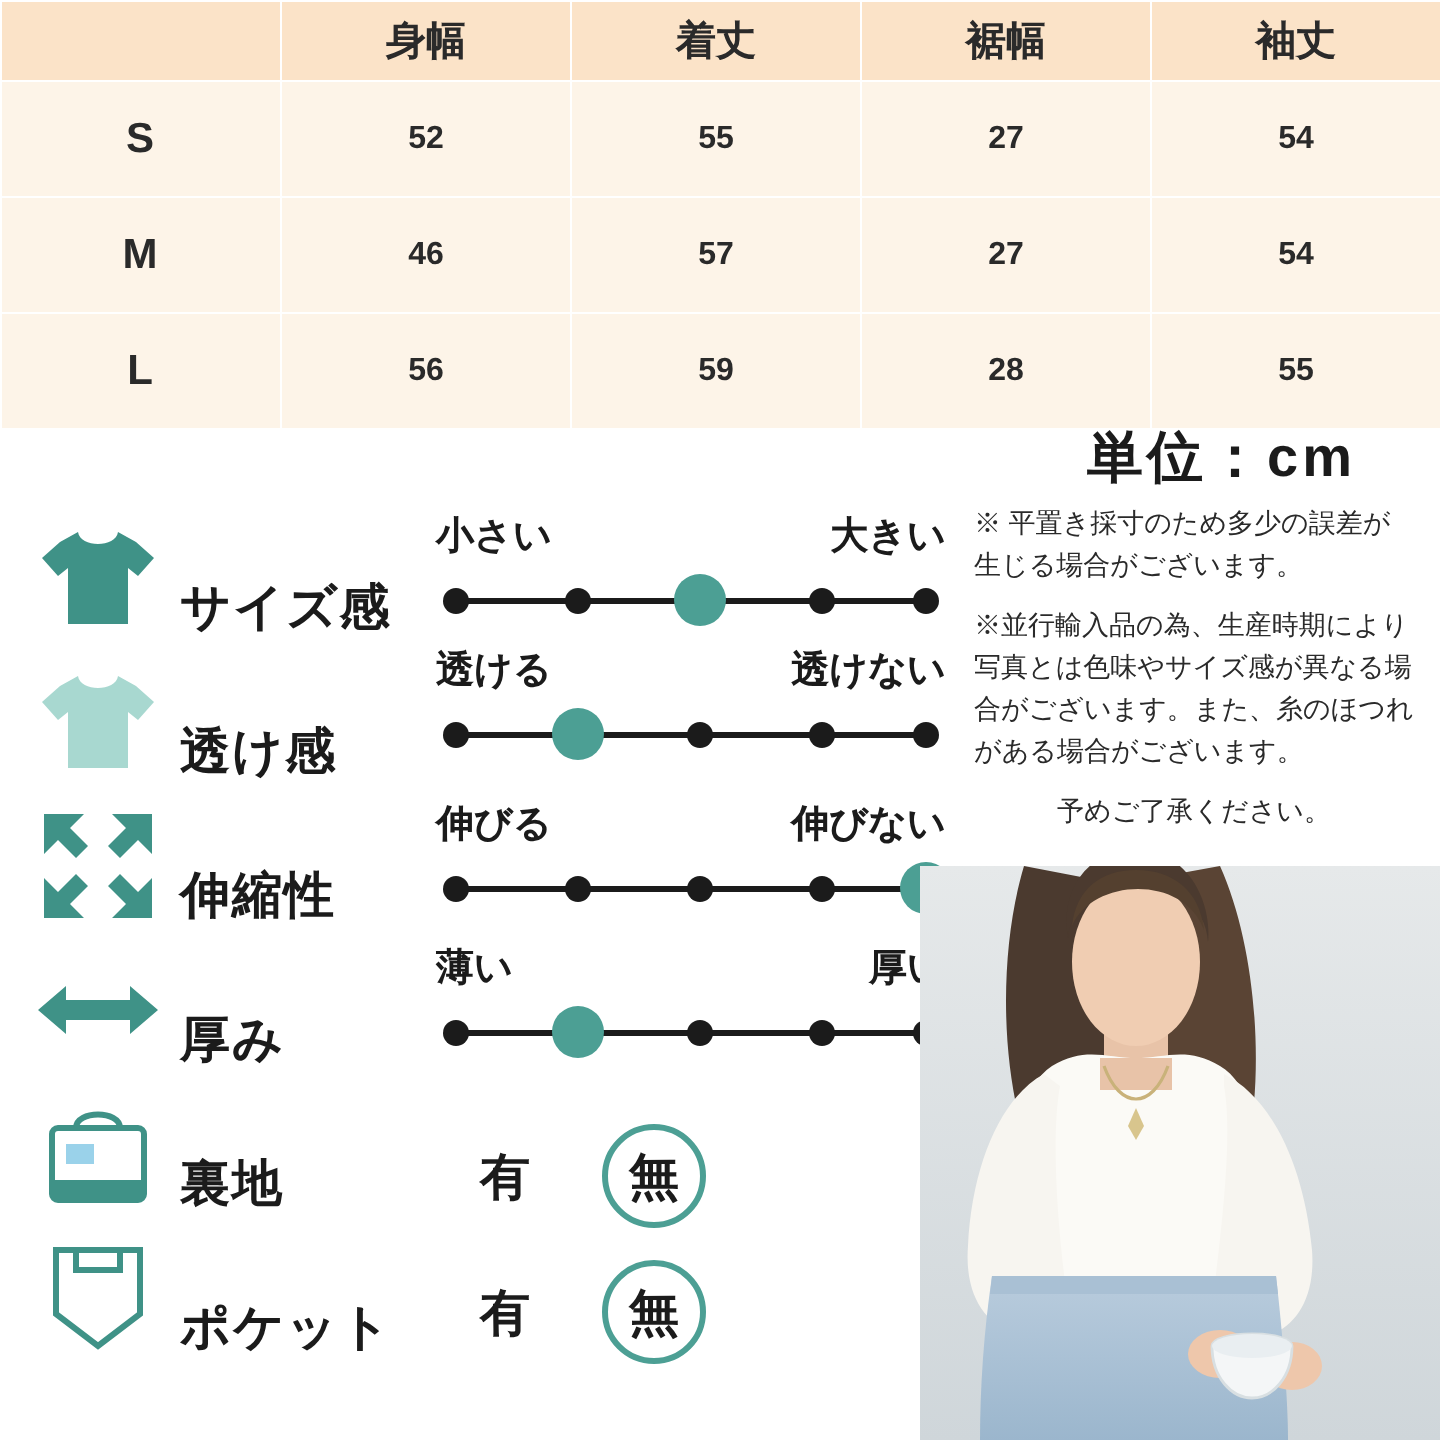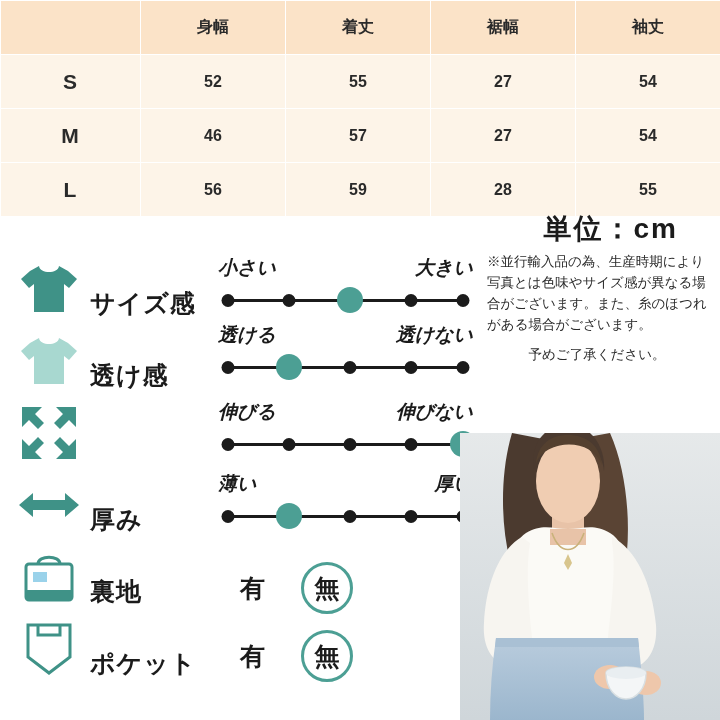--- a/index.html
+++ b/index.html
@@ -26,22 +26,22 @@
   table.size-table th, table.size-table td{
     border:1px solid #ffffff;
     text-align:center;
     vertical-align:middle;
     font-size:16px;
     font-weight:bold;
     color:#2a2a2a;
   }
   table.size-table thead th{
     background:#fbe3c8;
-    height:54px;
-    font-size:16px;
+    height:40px;
+    font-size:20px;
   }
   table.size-table thead th.corner{
     background:#fbe3c8;
   }
   table.size-table tbody tr{ height:54px; }
   table.size-table tbody td{
     background:#fdf4e8;
   }
   table.size-table tbody td.rowhead{
     background:#fdf4e8;
@@ -104,21 +104,20 @@
   
   .scale-block{
     position:absolute;
     left:218px;
     width:255px;
   }
   .scale-labels{
     display:flex; justify-content:space-between;
     font-size:19px; font-weight:bold; color:#1b1b1b;
     margin-bottom:6px;
-    font-style:italic;
   }
   .scale-track{
     position:relative;
     height:26px;
   }
   .scale-line{
     position:absolute;
     left:10px; right:10px; top:12px;
     height:3px;
     background:#1b1b1b;
@@ -213,20 +212,21 @@
         <td>28</td>
         <td>55</td>
       </tr>
     </tbody>
   </table>
 </div>
 
 <div class="unit">単位：cm</div>
 
 <div class="notes">
+  <p>※ 平置き採寸のため多少の誤差が生じる場合がございます。</p>
   <p>※並行輸入品の為、生産時期により写真とは色味やサイズ感が異なる場合がございます。また、糸のほつれがある場合がございます。</p>
   <p class="last">予めご了承ください。</p>
 </div>
 
 <div class="attrs">
 
   <div class="attr-row">
     <div class="attr-icon">
       <svg width="62" height="54" viewBox="0 0 62 54">
         <path d="M21 4 L12 9 L3 17 L11 26 L16 22 L16 50 L46 50 L46 22 L51 26 L59 17 L50 9 L41 4 C40 12 22 12 21 4 Z" fill="#3f9287"></path>
@@ -248,20 +248,21 @@
     <div class="attr-icon">
       <svg width="58" height="56" viewBox="0 0 58 56">
         <g fill="#3f9287">
           <path d="M2 2 L22 2 L15 9 L24 18 L18 24 L9 15 L2 22 Z"></path>
           <path d="M56 2 L36 2 L43 9 L34 18 L40 24 L49 15 L56 22 Z"></path>
           <path d="M2 54 L22 54 L15 47 L24 38 L18 32 L9 41 L2 34 Z"></path>
           <path d="M56 54 L36 54 L43 47 L34 38 L40 32 L49 41 L56 34 Z"></path>
         </g>
       </svg>
     </div>
+    <div class="attr-label">伸縮性</div>
   </div>
 
   <div class="attr-row">
     <div class="attr-icon">
       <svg width="64" height="34" viewBox="0 0 64 34">
         <path d="M2 17 L16 5 L16 12 L48 12 L48 5 L62 17 L48 29 L48 22 L16 22 L16 29 Z" fill="#3f9287"></path>
       </svg>
     </div>
     <div class="attr-label">厚み</div>
   </div>

